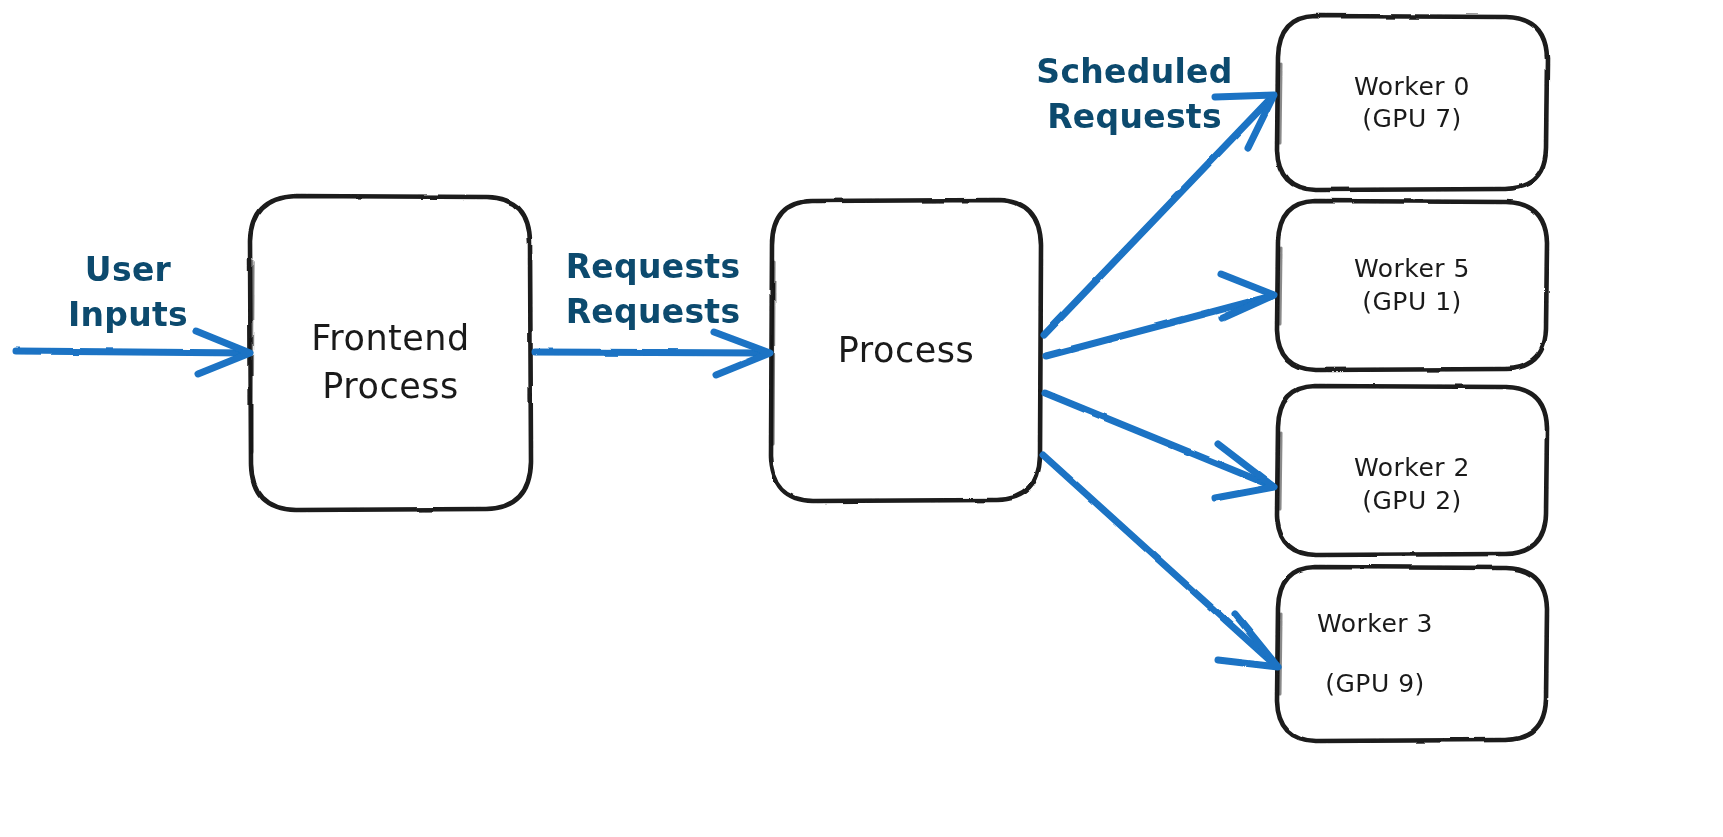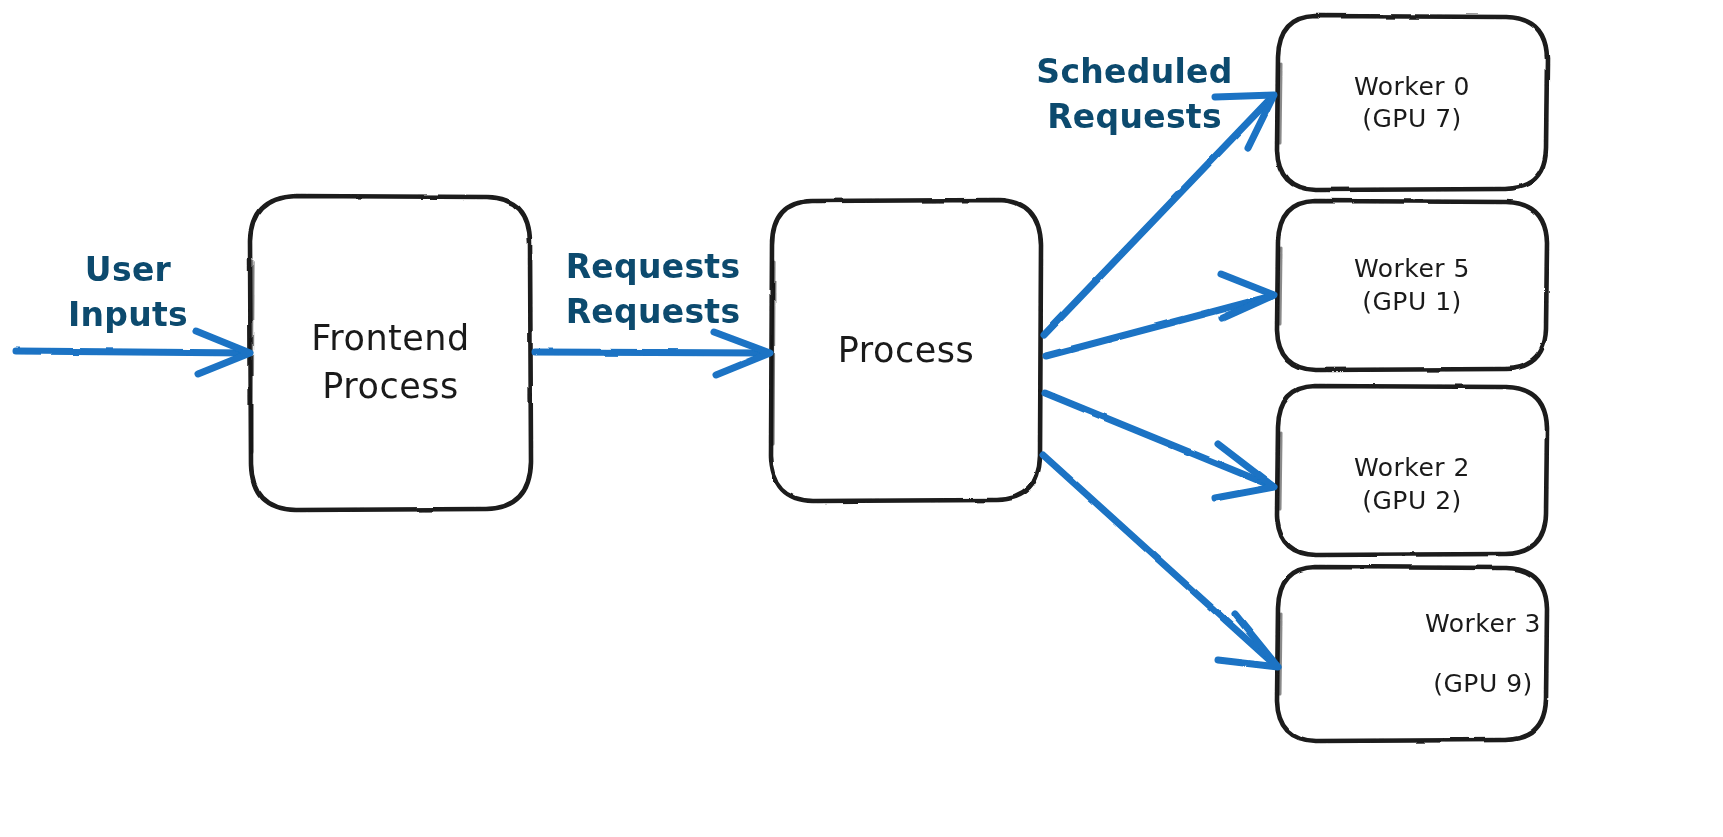--- a/index.html
+++ b/index.html
@@ -143,21 +143,21 @@
   <div class="node-label worker-label" style="left:1277px;top:201px;width:270px;height:169px;">
     <span>Worker 5</span>
     <span>(GPU 1)</span>
   </div>
 
   <div class="node-label worker-label" style="left:1277px;top:400px;width:270px;height:169px;">
     <span>Worker 2</span>
     <span>(GPU 2)</span>
   </div>
 
-  <div class="node-label worker-label" style="left:1348px;top:567px;width:270px;height:174px;gap:28px;">
+  <div class="node-label worker-label" style="left:1240px;top:567px;width:270px;height:174px;gap:28px;">
     <span>Worker 3</span>
     <span>(GPU 9)</span>
   </div>
 
   <div class="edge-label" style="left:38px;top:248px;width:180px;">
     <span>User</span>
     <span>Inputs</span>
   </div>
 
   <div class="edge-label" style="left:548px;top:245px;width:210px;">

